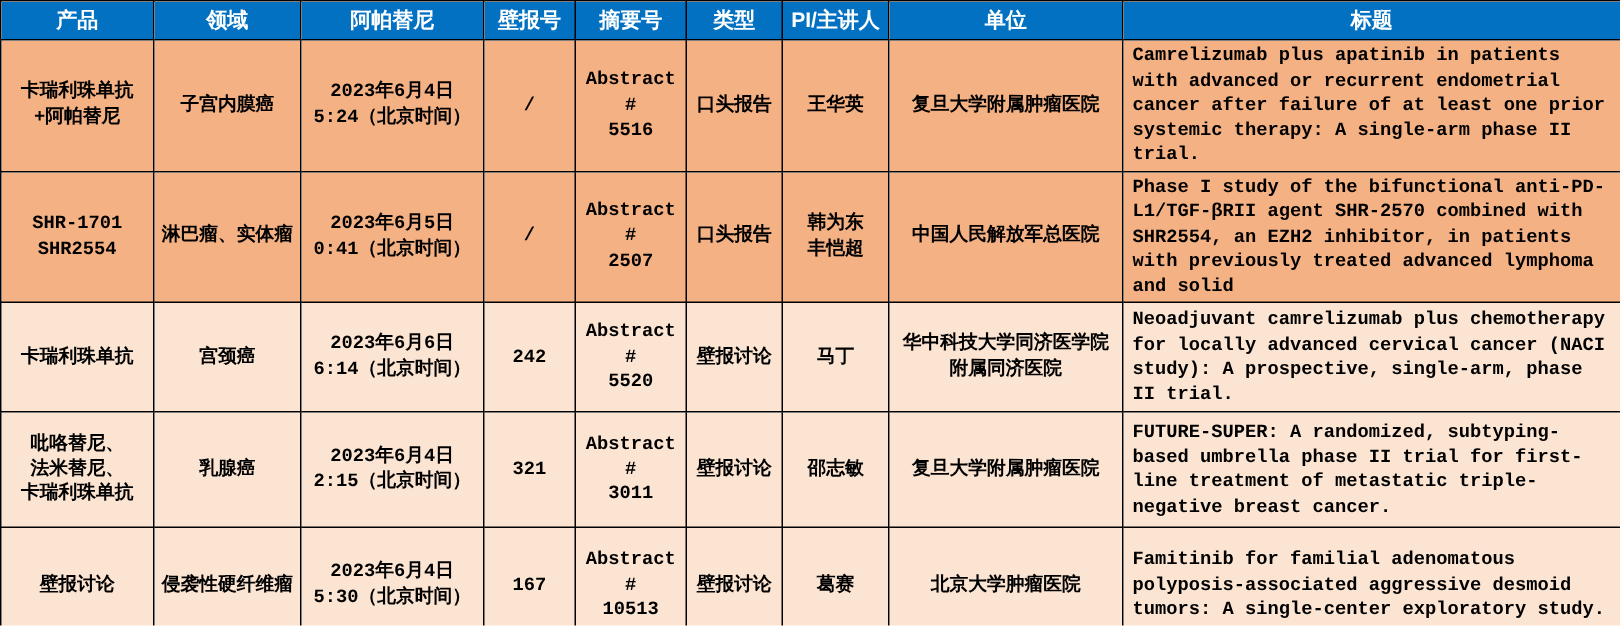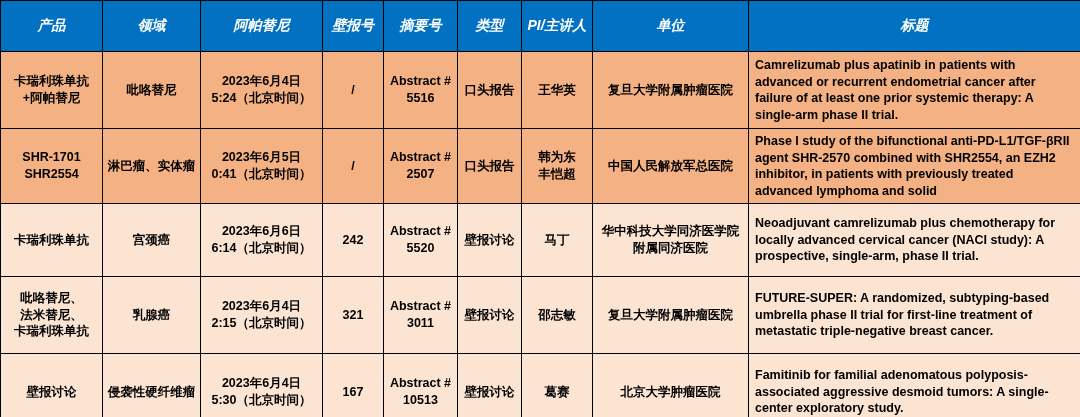--- a/index.html
+++ b/index.html
@@ -24,35 +24,35 @@
   th,td{
     border:1px solid var(--border);
     font-weight:bold;
     color:var(--cell-text);
     text-align:center;
     vertical-align:middle;
     white-space:pre-line;
     overflow:hidden;
     padding:1px 3px;
   }
-  thead tr{height:51px;font-style:italic;}
+  thead tr{height:26px;}
   th{
     background:var(--header-bg);
     color:var(--header-text);
     font-size:14px;
     padding:2px;
   }
   tbody tr{background:var(--row-light);}
   tbody tr.shaded{background:var(--row-shaded);}
   tbody tr:nth-child(1){height:77px;}
   tbody tr:nth-child(2){height:75px;}
   tbody tr:nth-child(3){height:73px;}
   tbody tr:nth-child(4){height:77px;}
   tbody tr:nth-child(5){height:77px;}
-  td{font-size:12.5px;line-height:1.35;}
+  td{font-size:12.5px;line-height:1.35;font-family:Liberation Mono, monospace;}
   td.title-cell{
     text-align:left;
     font-size:12.5px;
     line-height:1.32;
     padding:2px 6px;
     white-space:normal;
   }
 </style>
 </head>
 <body>
@@ -80,21 +80,21 @@
           <th>类型</th>
           <th>PI/主讲人</th>
           <th>单位</th>
           <th>标题</th>
         </tr>
     </thead>
     <tbody>
         <tr class="shaded">
           <td>卡瑞利珠单抗
 +阿帕替尼</td>
-          <td>吡咯替尼</td>
+          <td>子宫内膜癌</td>
           <td>2023年6月4日
 5:24（北京时间）</td>
           <td>/</td>
           <td>Abstract #
 5516</td>
           <td>口头报告</td>
           <td>王华英</td>
           <td>复旦大学附属肿瘤医院</td>
           <td class="title-cell">Camrelizumab plus apatinib in patients with advanced or recurrent endometrial cancer after failure of at least one prior systemic therapy: A single-arm phase II trial.</td>
         </tr>

